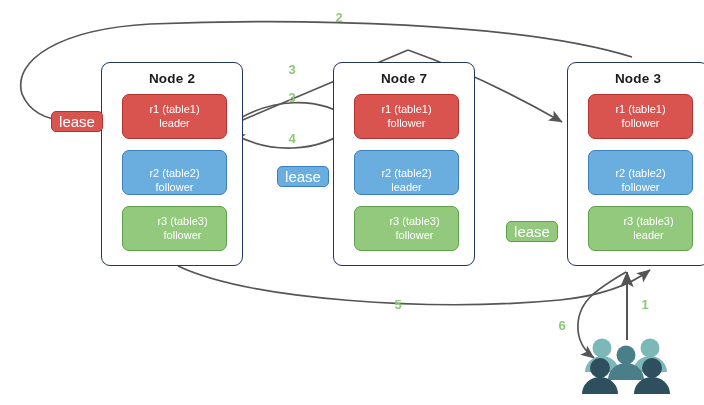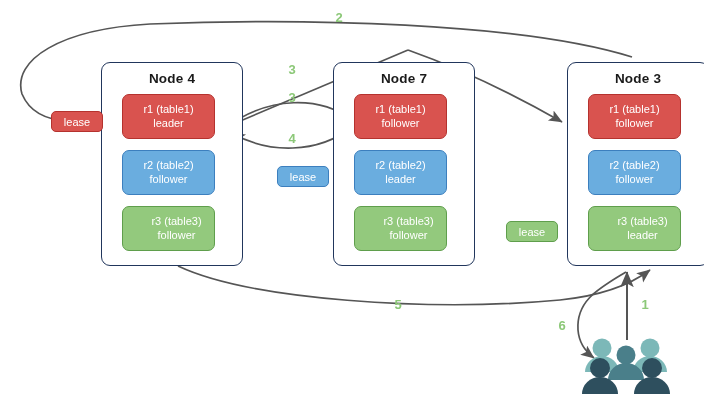--- a/index.html
+++ b/index.html
@@ -9,33 +9,33 @@
 
   svg.layer{position:absolute;left:0;top:0;width:704px;height:405px;overflow:visible;}
   svg.arrows{z-index:1;}
   svg.people{z-index:4;}
 
   .node{position:absolute;box-sizing:border-box;background:#ffffff;
         border:1.6px solid #21365c;border-radius:9px;z-index:2;}
   .node-title{position:absolute;left:0;right:0;top:8px;text-align:center;
         font-size:13.5px;font-weight:bold;color:#1a1a1a;letter-spacing:.2px;}
 
-  .rep{position:absolute;box-sizing:border-box;left:20px;width:93px;height:45px;
+  .rep{position:absolute;box-sizing:border-box;left:20px;width:105px;height:45px;
        border-radius:7px;display:flex;flex-direction:column;align-items:center;
        justify-content:center;color:#ffffff;font-size:11px;line-height:13.5px;
        text-align:center;}
   .rep .l2{display:block;}
   .rep.red{background:#d9534f;border:1.5px solid #b5322e;}
-  .rep.blue{background:#6aaddf;border:1.5px solid #3c7fbe;}
+  .rep.blue{background:#6aaddf;border:1.5px solid #3c7fbe;justify-content:flex-end;}
   .rep.green{background:#93c97d;border:1.5px solid #5f9e4c;}
   .r1{top:31px;} .r2{top:87px;} .r3{top:143px;padding-left:16px;}
 
   .lease{position:absolute;box-sizing:border-box;width:52px;height:21px;
          border-radius:5px;display:flex;align-items:center;justify-content:center;
-         color:#ffffff;font-size:11px;z-index:3;}
+         color:#ffffff;font-size:15px;z-index:3;}
   .lease.red{background:#d9534f;border:1.5px solid #b5322e;}
   .lease.blue{background:#6aaddf;border:1.5px solid #3c7fbe;}
   .lease.green{background:#93c97d;border:1.5px solid #5f9e4c;}
 
   .step{position:absolute;color:#8cc878;font-size:13px;font-weight:bold;z-index:5;
         text-align:center;width:22px;}
 </style>
 </head>
 <body>
 
@@ -59,21 +59,21 @@
     <path d="M 408,50 C 470,72 520,98 562,122" fill="none" stroke="#555555" stroke-width="1.7" marker-end="url(#ah)"></path>
 
     <path d="M 178,266 C 250,300 430,312 560,300 C 608,295 634,282 650,270" fill="none" stroke="#555555" stroke-width="1.7" marker-end="url(#ah)"></path>
 
     <path d="M 627,340 L 627,272" fill="none" stroke="#555555" stroke-width="2" marker-end="url(#ah)"></path>
 
     <path d="M 626,272 C 600,288 576,300 578,330 C 579,343 586,352 594,358" fill="none" stroke="#555555" stroke-width="1.7" marker-end="url(#ah)"></path>
   </svg>
 
   <div class="node" style="left:101px;top:62px;width:142px;height:204px;">
-    <div class="node-title">Node 4</div>
+    <div class="node-title">Node 2</div>
     <div class="rep red r1">
       <span>r1 (table1)</span>
       <span class="l2">leader</span>
     </div>
     <div class="rep blue r2">
       <span>r2 (table2)</span>
       <span class="l2">follower</span>
     </div>
     <div class="rep green r3">
       <span>r3 (table3)</span>

